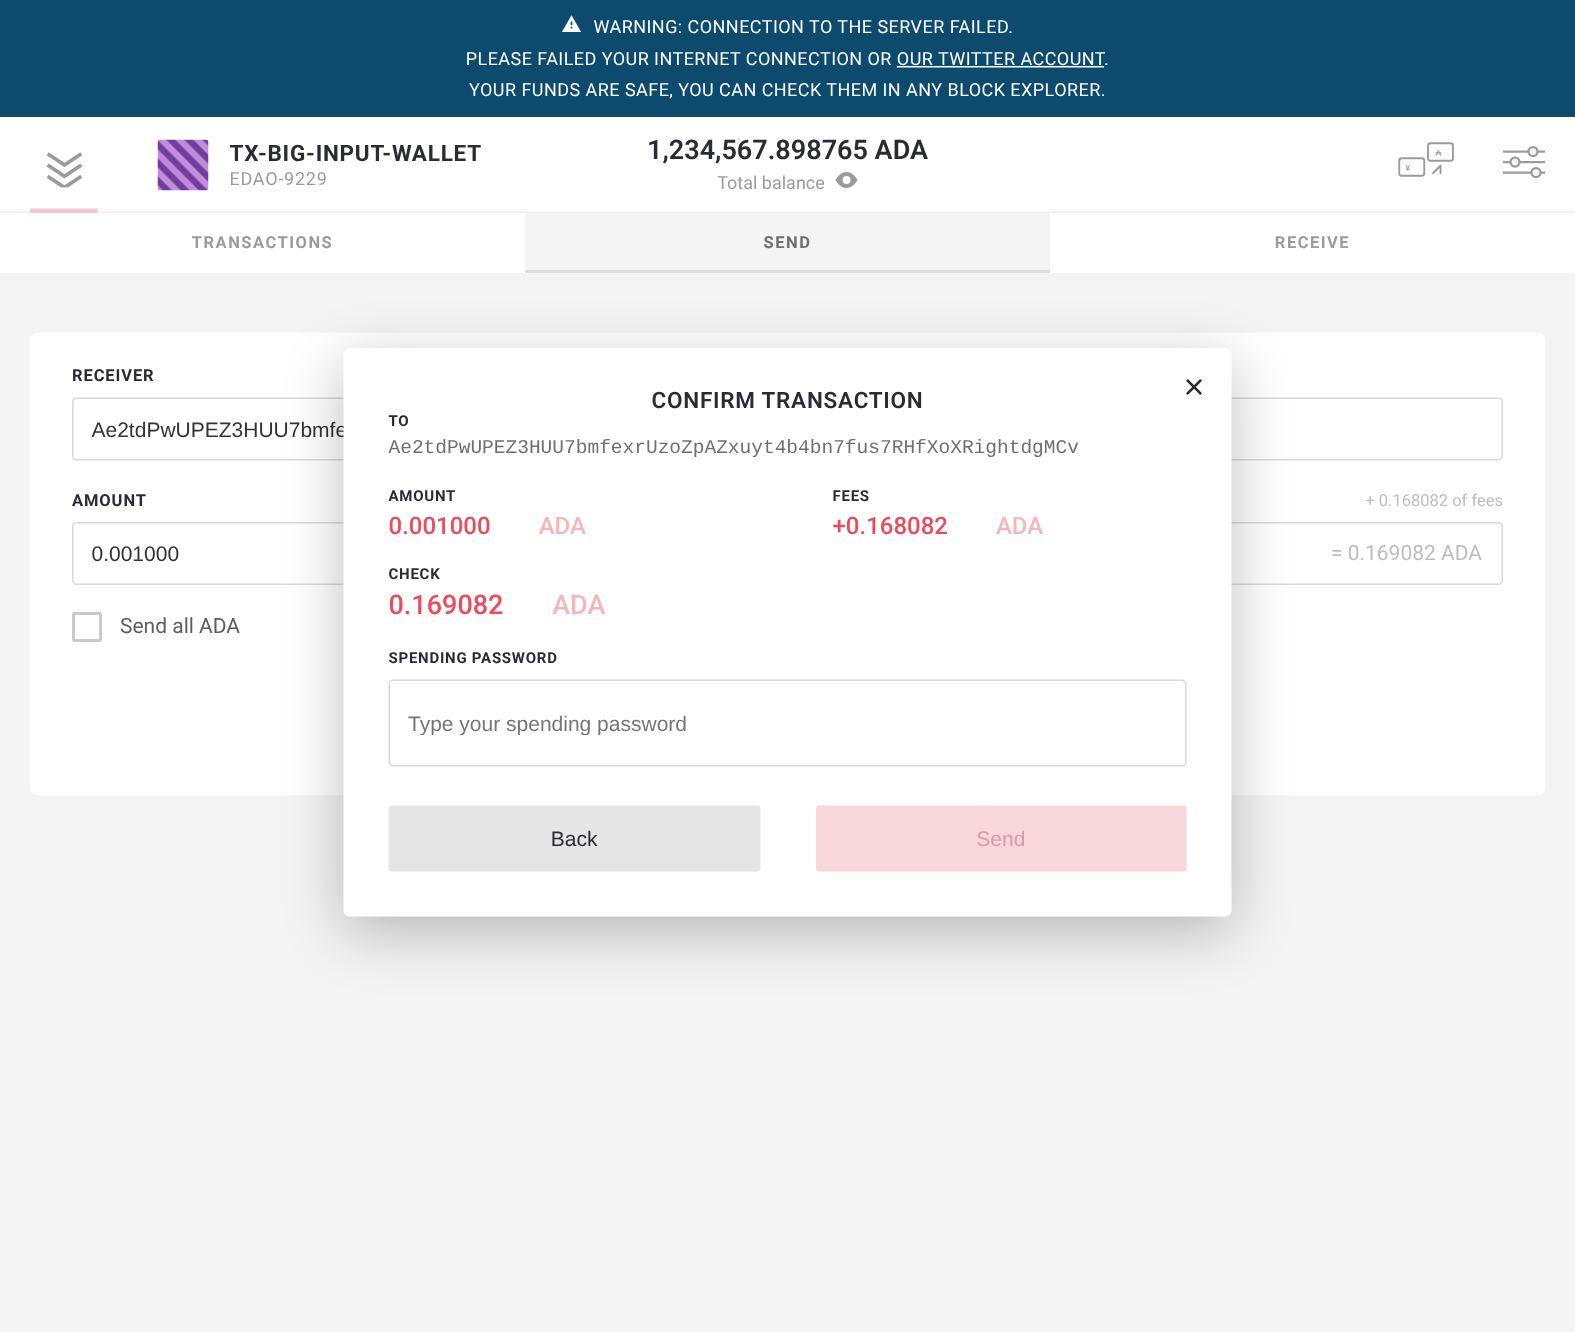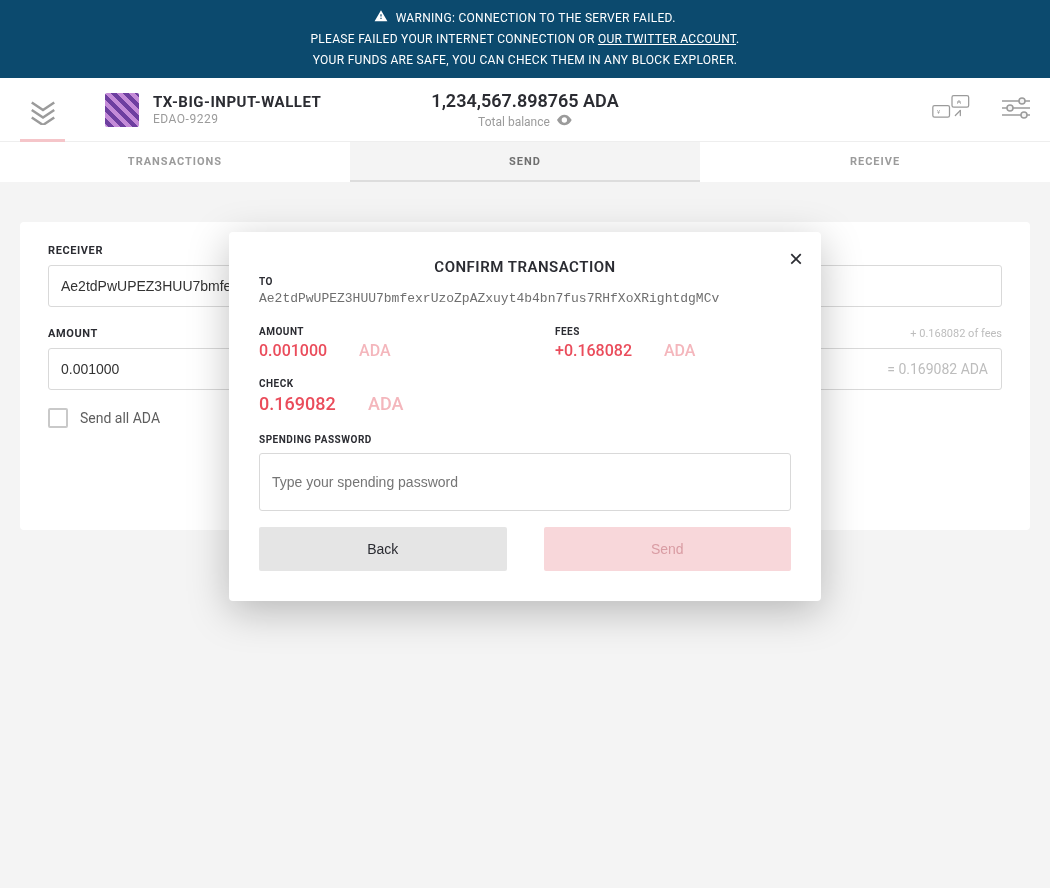--- a/index.html
+++ b/index.html
@@ -279,21 +279,21 @@
     width: 100%;
     height: 58px;
     border: 1px solid #d9d9d9;
     border-radius: 3px;
     padding: 0 12px;
     font-size: 14px;
   }
   .modal-actions {
     display: flex;
     gap: 37px;
-    margin-top: 16px;
+    margin-top: 26px;
   }
   .btn {
     flex: 1;
     height: 44px;
     border: none;
     border-radius: 2px;
     font-size: 14px;
     cursor: pointer;
   }
   .btn-back {

